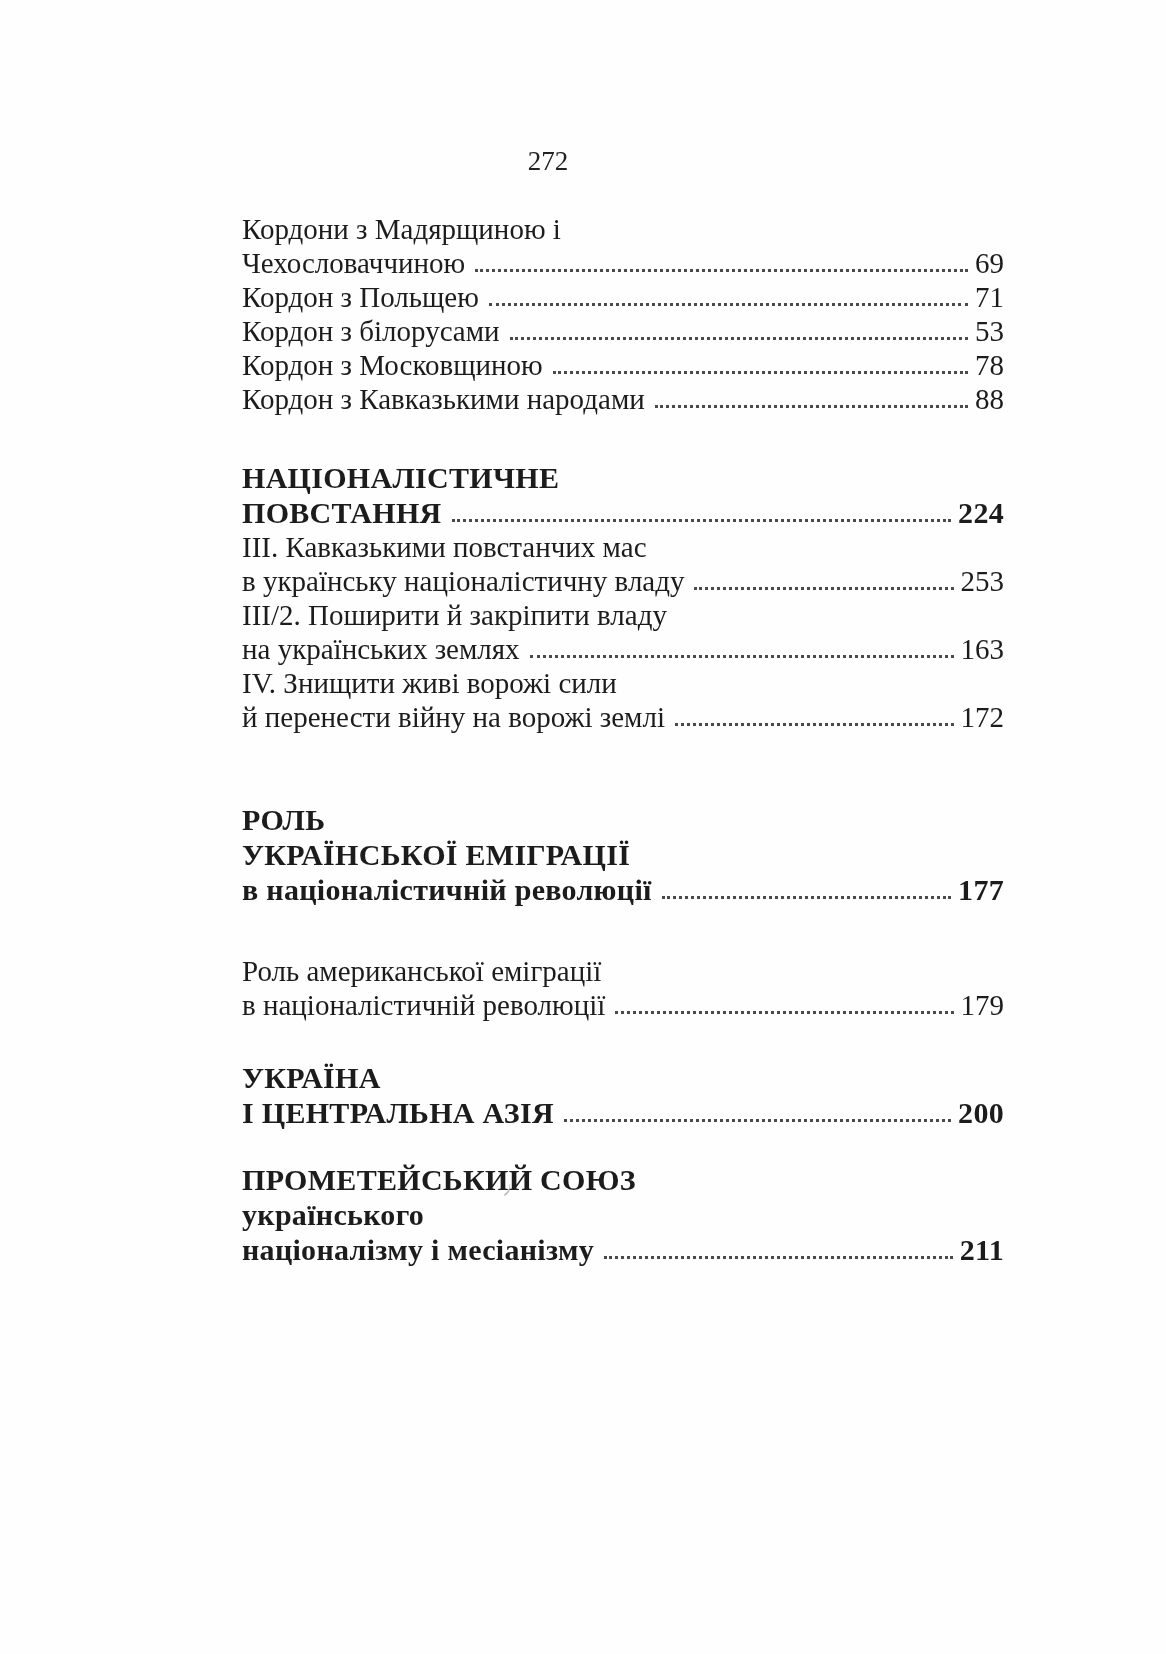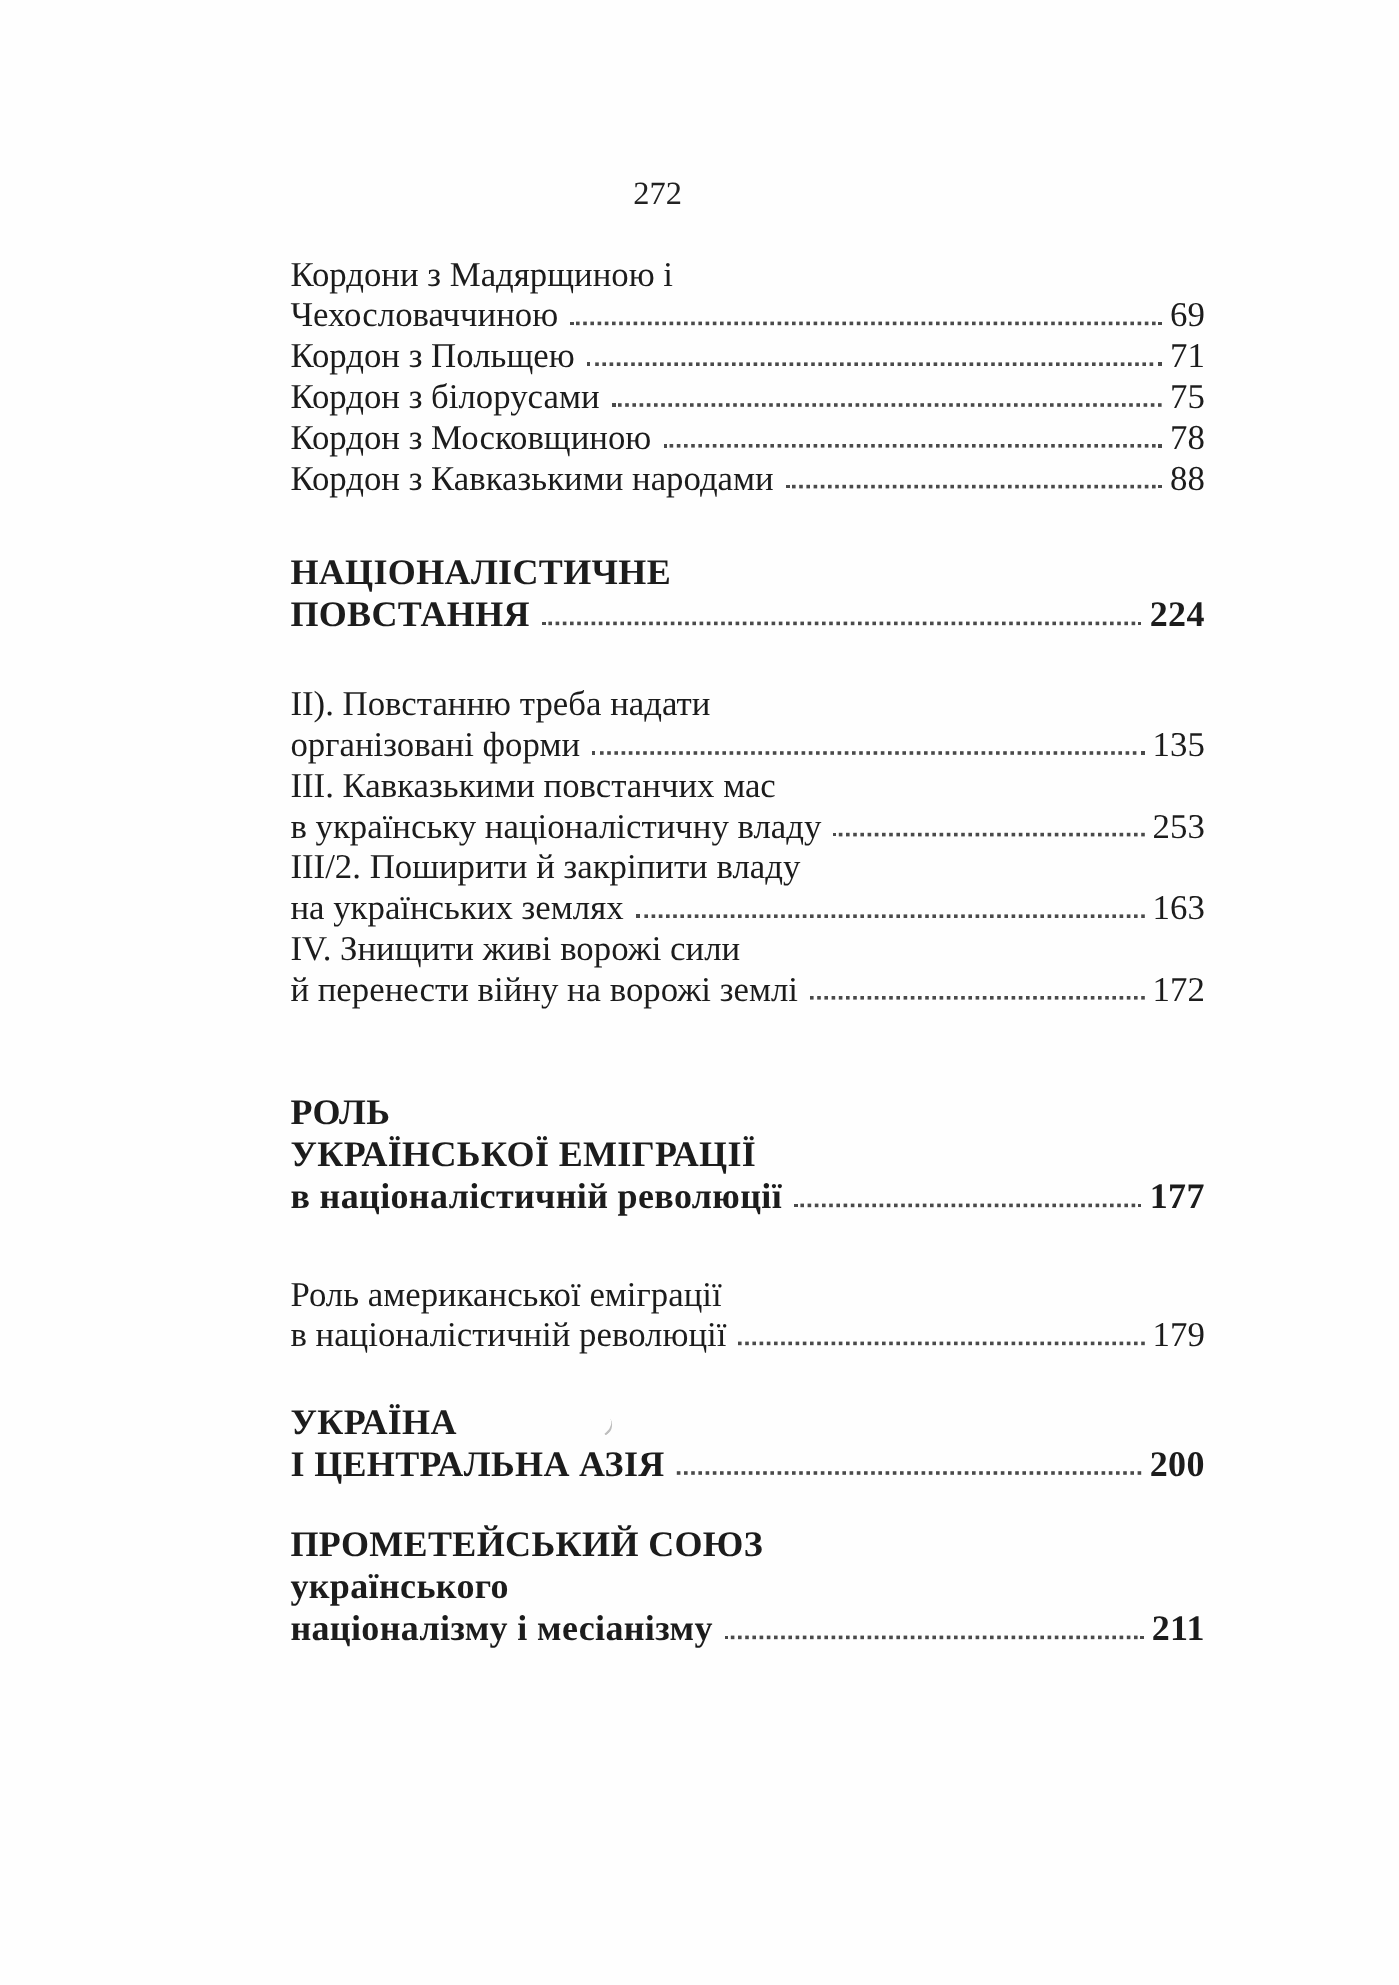--- a/index.html
+++ b/index.html
@@ -104,21 +104,21 @@
     <div class="leader-row">
       <span class="txt">Кордон з Польщею</span>
       <span class="dots"></span>
       <span class="pg">71</span>
     </div>
   </div>
       <div class="entry">
     <div class="leader-row">
       <span class="txt">Кордон з білорусами</span>
       <span class="dots"></span>
-      <span class="pg">75</span>
+      <span class="pg">53</span>
     </div>
   </div>
       <div class="entry">
     <div class="leader-row">
       <span class="txt">Кордон з Московщиною</span>
       <span class="dots"></span>
       <span class="pg">78</span>
     </div>
   </div>
       <div class="entry">
@@ -127,28 +127,20 @@
       <span class="dots"></span>
       <span class="pg">88</span>
     </div>
   </div>
       <div class="entry bold" style="margin-top: 44px;">
     <div class="line">НАЦІОНАЛІСТИЧНЕ</div>
         <div class="leader-row">
       <span class="txt">ПОВСТАННЯ</span>
       <span class="dots"></span>
       <span class="pg">224</span>
-    </div>
-  </div>
-      <div class="entry" style="margin-top: 40px;">
-    <div class="line">II). Повстанню треба надати</div>
-        <div class="leader-row">
-      <span class="txt">організовані форми</span>
-      <span class="dots"></span>
-      <span class="pg">135</span>
     </div>
   </div>
       <div class="entry">
     <div class="line">III. Кавказькими повстанчих мас</div>
         <div class="leader-row">
       <span class="txt">в українську націоналістичну владу</span>
       <span class="dots"></span>
       <span class="pg">253</span>
     </div>
   </div>

